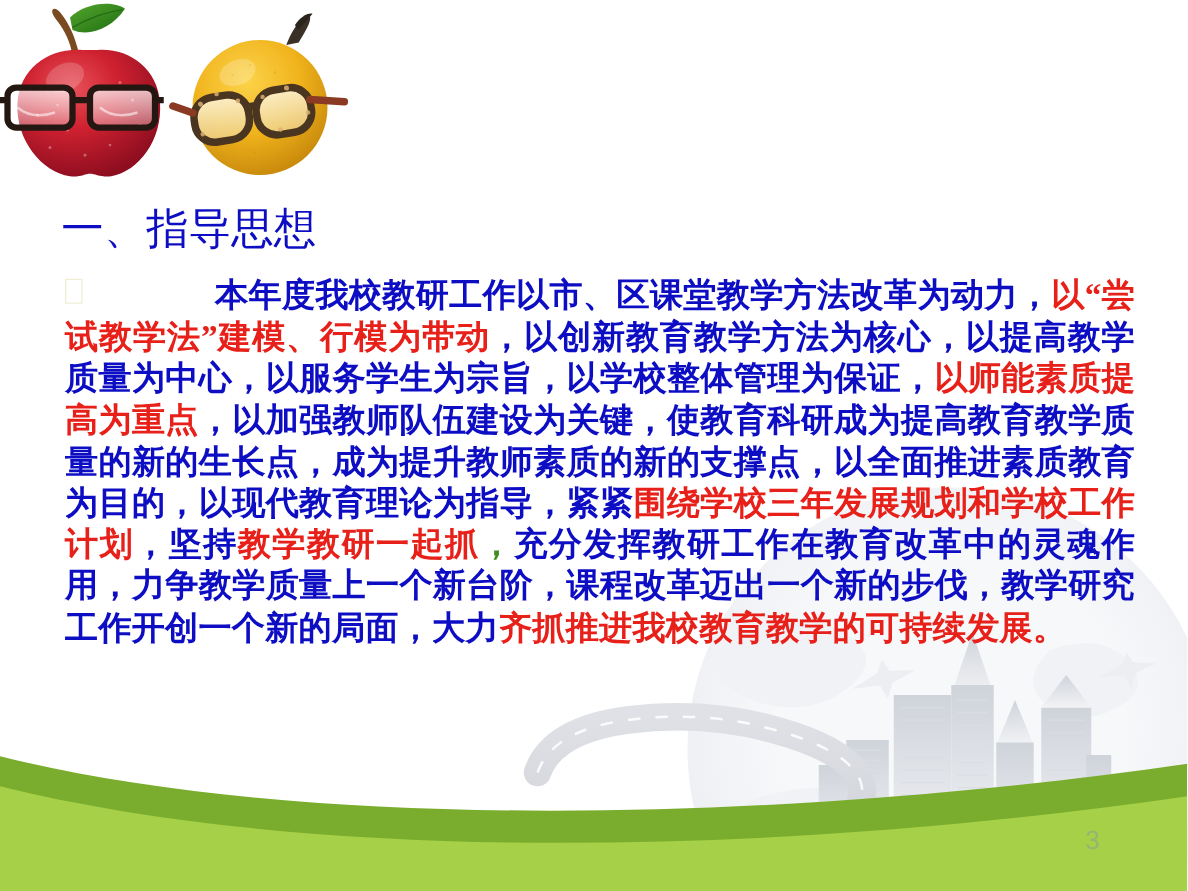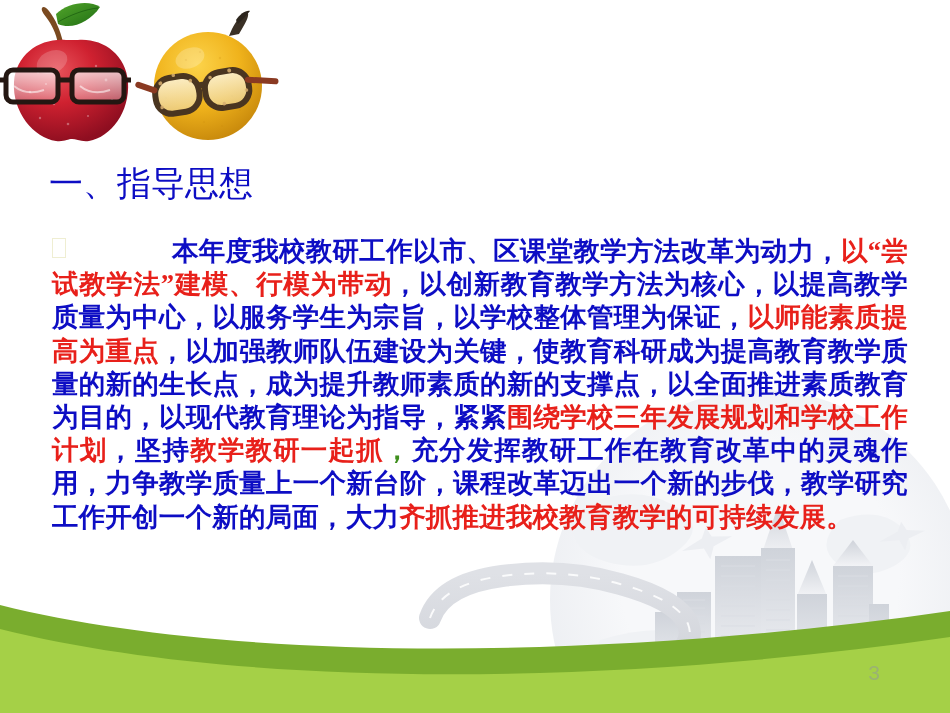--- a/index.html
+++ b/index.html
@@ -45,21 +45,21 @@
     font-size: 34px;
     line-height: 40px;
     letter-spacing: 0px;
     white-space: nowrap;
   }
 
   
   .body-block {
     position: absolute;
     left: 52px;
-    top: 235px;
+    top: 220px;
     width: 856px;
     font-family: "Liberation Serif", "DejaVu Serif", serif;
     font-size: 26.5px;
     font-weight: bold;
     line-height: 33.2px;
     letter-spacing: 0.2px;
     text-align: justify;
     text-align-last: left;
   }
   .body-block .bullet {

